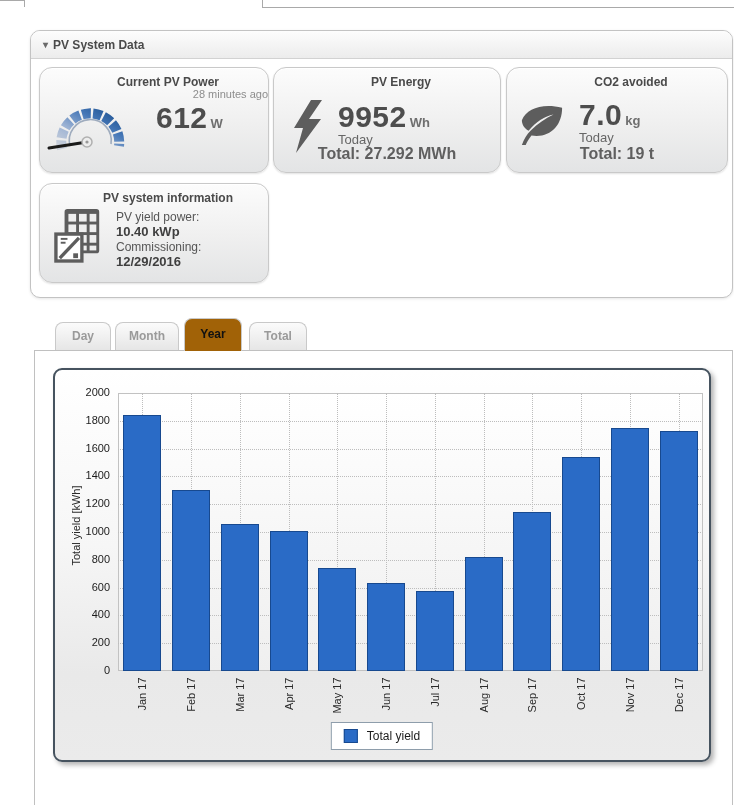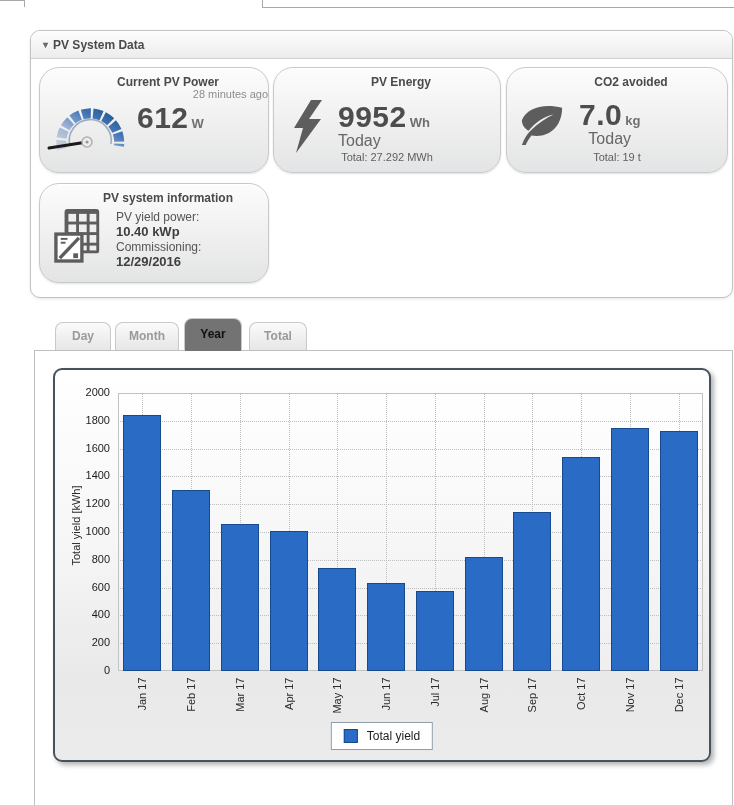--- a/index.html
+++ b/index.html
@@ -17,40 +17,40 @@
   .pv-panel { position:absolute; left:30px; top:30px; width:703px; height:268px;
               border:1px solid #c3c3c3; border-radius:10px; background:#fff;
               box-shadow:0 1px 3px rgba(0,0,0,.10); }
   .pv-panel-header { height:28px; border-bottom:1px solid #d2d2d2; border-radius:9px 9px 0 0;
                      background:linear-gradient(180deg,#fdfdfd,#ececec);
                      display:flex; align-items:center; padding-left:12px;
                      font-size:12px; font-weight:bold; color:#4a4a4a; }
   .collapse-tri { color:#6a6a6a; font-size:10px; margin-right:5px; cursor:pointer; }
 
   
-  .card { position:absolute; border:1px solid #c9c9c9; border-radius:20px;
+  .card { position:absolute; border:1px solid #c9c9c9; border-radius:13px;
           background:linear-gradient(180deg,#fcfcfc 0%,#efefef 55%,#e3e4e5 100%);
           box-shadow:0 1px 2px rgba(0,0,0,.12), inset 0 1px 0 #fff;padding-left:28px; }
   .card-title { text-align:center; font-size:12px; font-weight:bold; color:#4a4a4a; padding-top:7px; }
   .card-sub { text-align:right; font-size:11px; color:#8d8d8d; margin-top:-1px; }
   .big-val { font-size:30px; font-weight:bold; color:#4d4d4d; letter-spacing:0.5px; }
   .unit { font-size:13px; font-weight:bold; color:#6f6f6f; margin-left:3px; }
-  .period { font-size:16px; color:#666; margin-top:-2px; }
+  .period { font-size:13px; color:#666; margin-top:-2px; }
   .total-line { position:absolute; left:0; right:0; bottom:9px; text-align:center;
-                font-size:11px; color:#5f5f5f; }
+                font-size:16px; color:#5f5f5f;font-weight:bold; }
   .val-row { position:absolute; display:flex; align-items:flex-start; }
   .info-label { font-size:12px; color:#555; }
   .info-value { font-size:13px; font-weight:bold; color:#3f3f3f; margin-bottom:1px; }
 
   
   .tab { position:absolute; top:322px; height:29px; border:1px solid #c9c9c9; border-bottom:none;
          border-radius:8px 8px 0 0; background:linear-gradient(180deg,#fbfbfb,#e5e5e5);
          font-size:12px; font-weight:bold; color:#9a9a9a; text-align:center;
          line-height:27px; cursor:pointer; z-index:3; }
-  .tab.active { top:318px; height:33px; background:#737373; color:#111; line-height:31px; z-index:5; }
+  .tab.active { top:318px; height:33px; background:#a16207; color:#111; line-height:31px; z-index:5; }
 
   
   .content-panel { position:absolute; left:34px; top:350px; width:699px; height:456px;
                    border:1px solid #c0c0c0; border-bottom:none; background:#fff; z-index:4; }
 
   
   .chart-box { position:absolute; left:18px; top:17px; width:658px; height:394px;
                border:2px solid #46535f; border-radius:9px;
                background:linear-gradient(180deg,#ffffff 0%,#f6f6f6 45%,#e9e9e9 78%,#ebebeb 100%);
                box-shadow:3px 3px 5px rgba(0,0,0,.30); }
@@ -100,21 +100,21 @@
                 <stop offset="1" stop-color="#1c508f"></stop>
               </linearGradient>
             </defs>
             <path d="M 16 54 A 29 29 0 1 1 73 51" fill="none" stroke="url(#gg)" stroke-width="10" stroke-dasharray="8.8 2.2"></path>
             <path d="M 24 51 A 21 21 0 1 1 65 49" fill="none" stroke="#8496ad" stroke-width="1.6" opacity="0.75"></path>
             <line x1="3" y1="53" x2="41" y2="47" stroke="#1a1a1a" stroke-width="3" stroke-linecap="round"></line>
             <circle cx="41" cy="47" r="5" fill="#ededed" stroke="#b0b0b0" stroke-width="1.5"></circle>
             <circle cx="41" cy="47" r="1.6" fill="#999"></circle>
           </svg>
         </span>
-        <span style="margin-left:1px; margin-top:6px;">
+        <span style="margin-left:20px; margin-top:6px;">
           <span class="big-val">612</span><span class="unit">W</span>
         </span>
       </div>
     </div>
 
     <div class="card" style="left:242px; top:36px; width:228px; height:106px;">
       <div class="card-title">PV Energy</div>
       <div class="val-row" style="left:16px; top:32px;">
         <span>
           <svg width="34" height="56" viewBox="0 0 34 56">
@@ -124,21 +124,21 @@
         <span style="margin-left:14px;">
           <span class="big-val">9952</span><span class="unit">Wh</span>
           <div class="period">Today</div>
         </span>
       </div>
       <div class="total-line">Total: 27.292 MWh</div>
     </div>
 
     <div class="card" style="left:475px; top:36px; width:222px; height:106px;">
       <div class="card-title">CO2 avoided</div>
-      <div class="val-row" style="left:12px; top:34px;text-align:center;">
+      <div class="val-row" style="left:12px; top:34px;">
         <span>
           <svg width="46" height="44" viewBox="0 0 48 44">
             <path d="M3 18 C8 6 24 0 45 5 C45 24 32 37 13 34 C10 38 8 41 7 44 L3 44 C5 38 8 33 12 29 C20 21 28 16 36 12 C27 14 18 19 10 29 C5 26 3 22 3 18 Z" fill="#5d5d5d"></path>
           </svg>
         </span>
         <span style="margin-left:14px; margin-top:-4px;">
           <span class="big-val">7.0</span><span class="unit">kg</span>
           <div class="period">Today</div>
         </span>
       </div>

